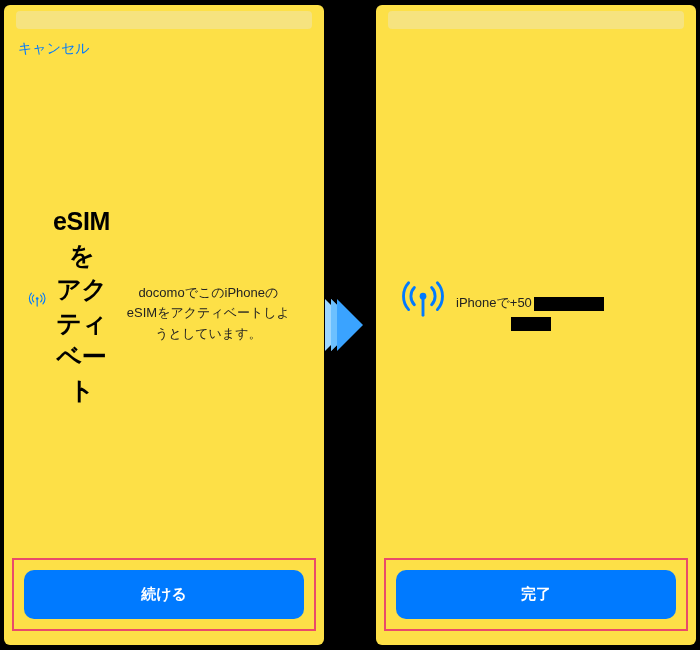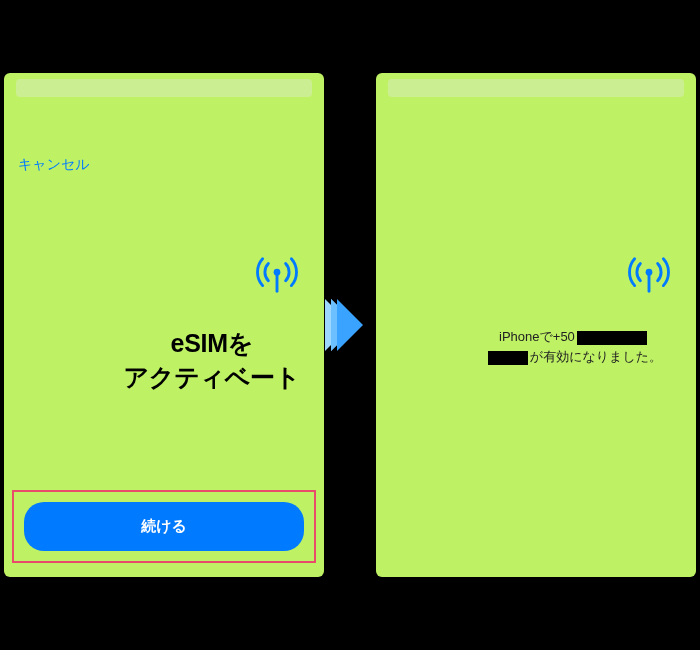--- a/index.html
+++ b/index.html
@@ -9,51 +9,50 @@
       background: #000;
       font-family: -apple-system, BlinkMacSystemFont, "Hiragino Sans", sans-serif;
       display: flex;
       align-items: center;
       justify-content: space-between;
       padding: 0 4px;
       position: relative;
     }
     .screen {
       width: 320px;
-      height: 504px;
-      background: #bef264;
+      height: 640px;
+      background: #fde047;
       border-radius: 6px;
       display: flex;
       flex-direction: column;
       position: relative;
       overflow: hidden;
-      gap: 48px;
     }
     .status-stub {
       height: 18px;
       background: #e8e8e8;
       margin: 6px 12px 0 12px;
       border-radius: 4px;
       opacity: 0.35;
     }
     .nav-bar {
       padding: 10px 14px 0 14px;
       height: 30px;
     }
     .cancel-link {
       color: #007aff;
       font-size: 14px;
       cursor: pointer;
     }
     .content {
       flex: 1;
       display: flex;
-      flex-direction: column;
-      align-items: flex-end;
-      padding: 30px 24px 4px 24px;
+      flex-direction: row;
+      align-items: center;
+      padding: 30px 24px 20px 24px;
     }
     .signal-icon {
       width: 46px;
       height: 46px;
       margin-bottom: 28px;
       color: #007aff;
     }
     .title {
       font-size: 25px;
       font-weight: 700;
@@ -88,21 +87,21 @@
       margin: 0 8px 14px 8px;
     }
     .primary-button {
       background: #007aff;
       color: #fff;
       border: none;
       width: 100%;
       padding: 15px 0;
       font-size: 15px;
       font-weight: 600;
-      border-radius: 20px;
+      border-radius: 10px;
       cursor: pointer;
       font-family: inherit;
     }
     .arrow {
       position: absolute;
       left: 50%;
       top: 50%;
       transform: translate(-50%, -50%);
       width: 0;
       height: 0;
@@ -125,20 +124,21 @@
     <svg class="signal-icon" viewBox="0 0 48 48" fill="none" stroke="currentColor" stroke-width="3" stroke-linecap="round">
       <circle cx="24" cy="20" r="3.5" fill="currentColor" stroke="none"></circle>
       <line x1="24" y1="23" x2="24" y2="40"></line>
       <path d="M15 11 A 13 13 0 0 0 15 29"></path>
       <path d="M33 11 A 13 13 0 0 1 33 29"></path>
       <path d="M9 6 A 21 21 0 0 0 9 34"></path>
       <path d="M39 6 A 21 21 0 0 1 39 34"></path>
     </svg>
     <h1 class="title" style="white-space: pre-line;">eSIMを
 アクティベート</h1>
+    <p class="subtitle">docomoでこのiPhoneのeSIMをアクティベートしようとしています。</p>
   </div>
   <div class="button-area">
     <button class="primary-button">続ける</button>
   </div>
 </div>
 
 <div class="arrow"></div>
 
 <div class="screen">
   <div class="status-stub"></div>
@@ -146,16 +146,19 @@
   <div class="content">
     <svg class="signal-icon" viewBox="0 0 48 48" fill="none" stroke="currentColor" stroke-width="3" stroke-linecap="round">
       <circle cx="24" cy="20" r="3.5" fill="currentColor" stroke="none"></circle>
       <line x1="24" y1="23" x2="24" y2="40"></line>
       <path d="M15 11 A 13 13 0 0 0 15 29"></path>
       <path d="M33 11 A 13 13 0 0 1 33 29"></path>
       <path d="M9 6 A 21 21 0 0 0 9 34"></path>
       <path d="M39 6 A 21 21 0 0 1 39 34"></path>
     </svg>
     <p class="subtitle">
-      <span>iPhoneで+50</span><span class="redacted"></span><br><span class="redacted short"></span><span>が有効になりました。</span>
+      <span>iPhoneで+50</span><span class="redacted"></span><br><span class="redacted short"></span>
     </p>
+  </div>
+  <div class="button-area">
+    <button class="primary-button">完了</button>
   </div>
 </div>
 
 </body></html>

